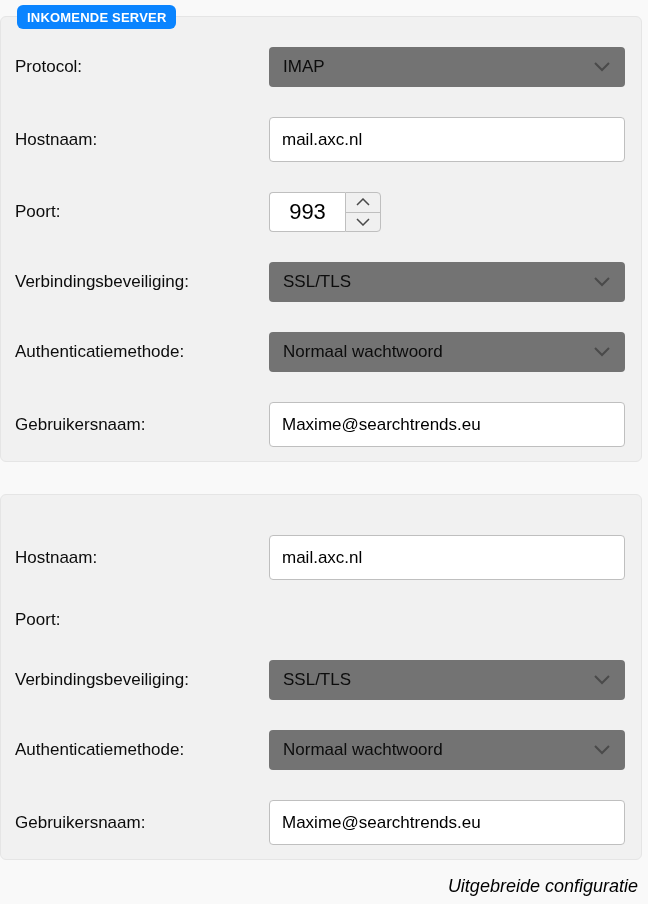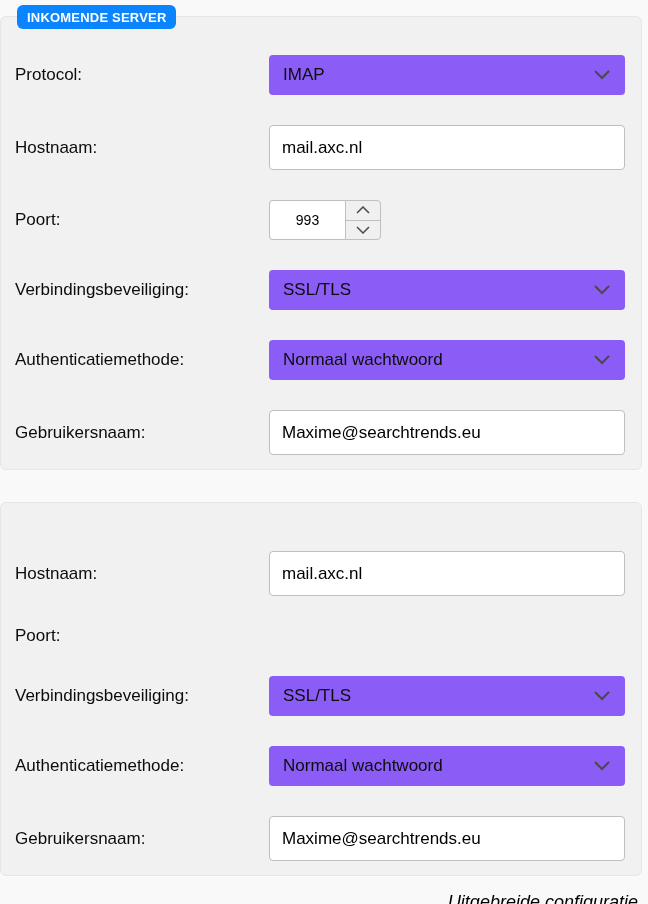--- a/index.html
+++ b/index.html
@@ -1,27 +1,27 @@
 <!DOCTYPE html>
 <html><head>
   <meta charset="utf-8">
   <style>
     * { box-sizing: border-box; margin: 0; padding: 0; }
     body { font-family: Arial, sans-serif; font-size: 16px; background: #f9f9f9; width: 648px; height: 904px; position: relative; color: #0c0c0c; }
-    .panel { background: #f1f1f1; border: 1px solid #e5e5e5; border-radius: 6px; margin: 0 6px 0 0; padding: 8px 14px 14px 14px; position: relative; }
+    .panel { background: #f1f1f1; border: 1px solid #e5e5e5; border-radius: 6px; margin: 0 6px 0 0; padding: 0 14px 14px 14px; position: relative; }
     .panel-tag { position: absolute; top: -12px; left: 16px; background: #0a84ff; color: #fff; font-weight: bold; font-size: 13px; padding: 5px 10px 4px 10px; border-radius: 6px; letter-spacing: 0.2px; }
     .form-row { display: flex; align-items: center; margin-top: 30px; padding: 0 0 0 0; }
     .form-row:first-of-type { margin-top: 40px; }
     .label { width: 254px; font-size: 17px; }
     .ctl-col { flex: 1; display: flex; align-items: center; }
-    .select { width: 356px; height: 40px; background: #8b5cf6; border: none; border-radius: 4px; display: flex; align-items: center; justify-content: space-between; padding: 0 14px; font-size: 17px; cursor: pointer; }
+    .select { width: 356px; height: 40px; background: #737373; border: none; border-radius: 4px; display: flex; align-items: center; justify-content: space-between; padding: 0 14px; font-size: 17px; cursor: pointer; }
     .select .chevron { width: 18px; height: 18px; display: flex; align-items: center; justify-content: center; }
     .textin { width: 356px; height: 45px; border: 1px solid #bfbfbf; border-radius: 4px; background: #fff; padding: 0 12px; font-size: 17px; }
     .num-wrap { display: flex; align-items: stretch; }
-    .numin { width: 76px; height: 40px; border: 1px solid #bfbfbf; border-right: none; border-radius: 4px 0 0 4px; background: #fff; text-align: center; font-size: 14px; }
+    .numin { width: 76px; height: 40px; border: 1px solid #bfbfbf; border-right: none; border-radius: 4px 0 0 4px; background: #fff; text-align: center; font-size: 22px; }
     .stepper { width: 36px; border: 1px solid #bfbfbf; border-radius: 0 4px 4px 0; display: flex; flex-direction: column; background: #f0f0f0; }
     .stepper button { flex: 1; border: none; background: transparent; cursor: pointer; display: flex; align-items: center; justify-content: center; }
     .stepper button:first-child { border-bottom: 1px solid #bfbfbf; }
     .gap1 { height: 32px; }
     .adv-link { text-align: right; color: #000000; font-size: 18px; font-weight: 500; margin: 16px 10px 0 0; cursor: pointer; font-style: italic; }
     svg { display: block; }
   </style>
 </head>
 <body>
 

